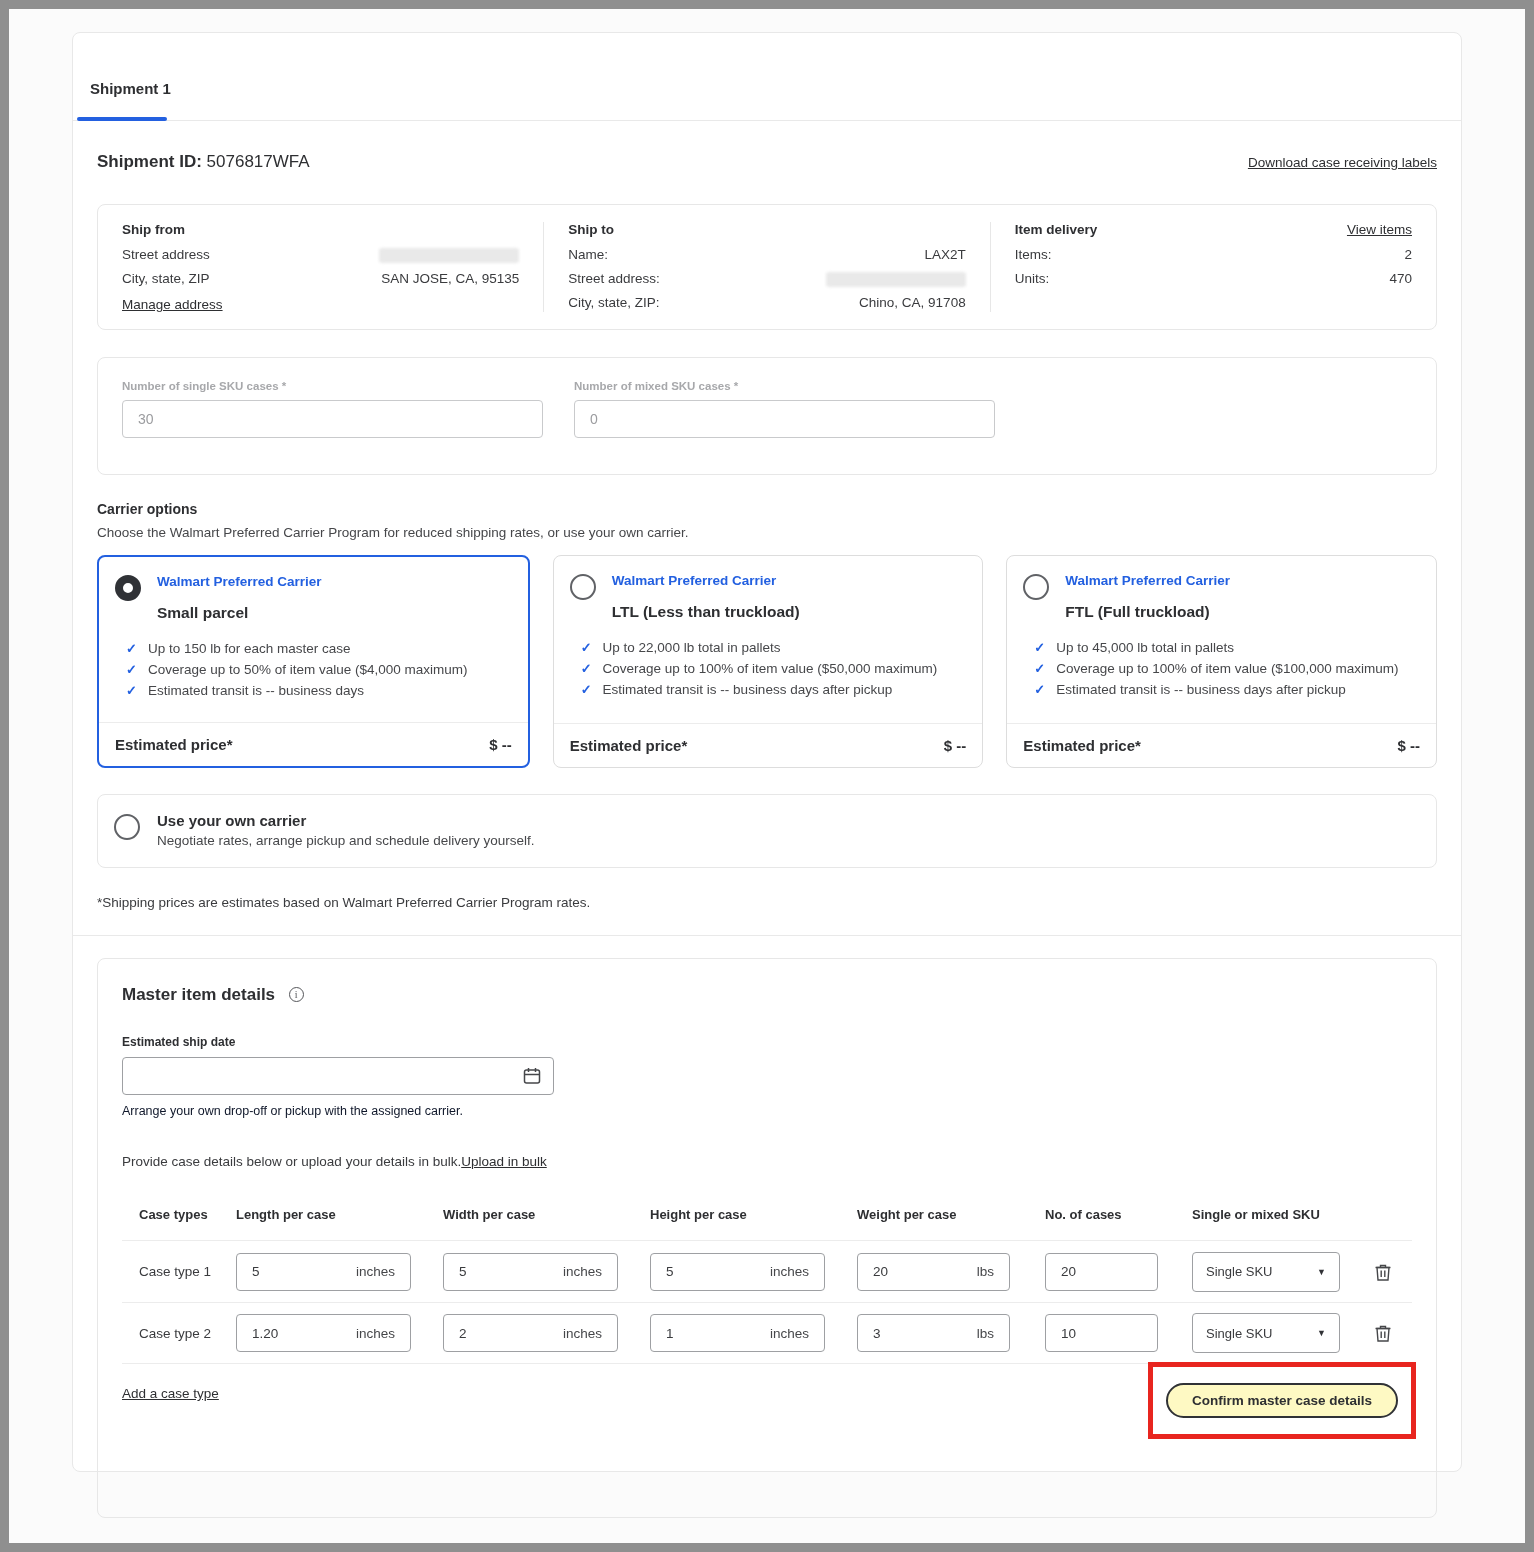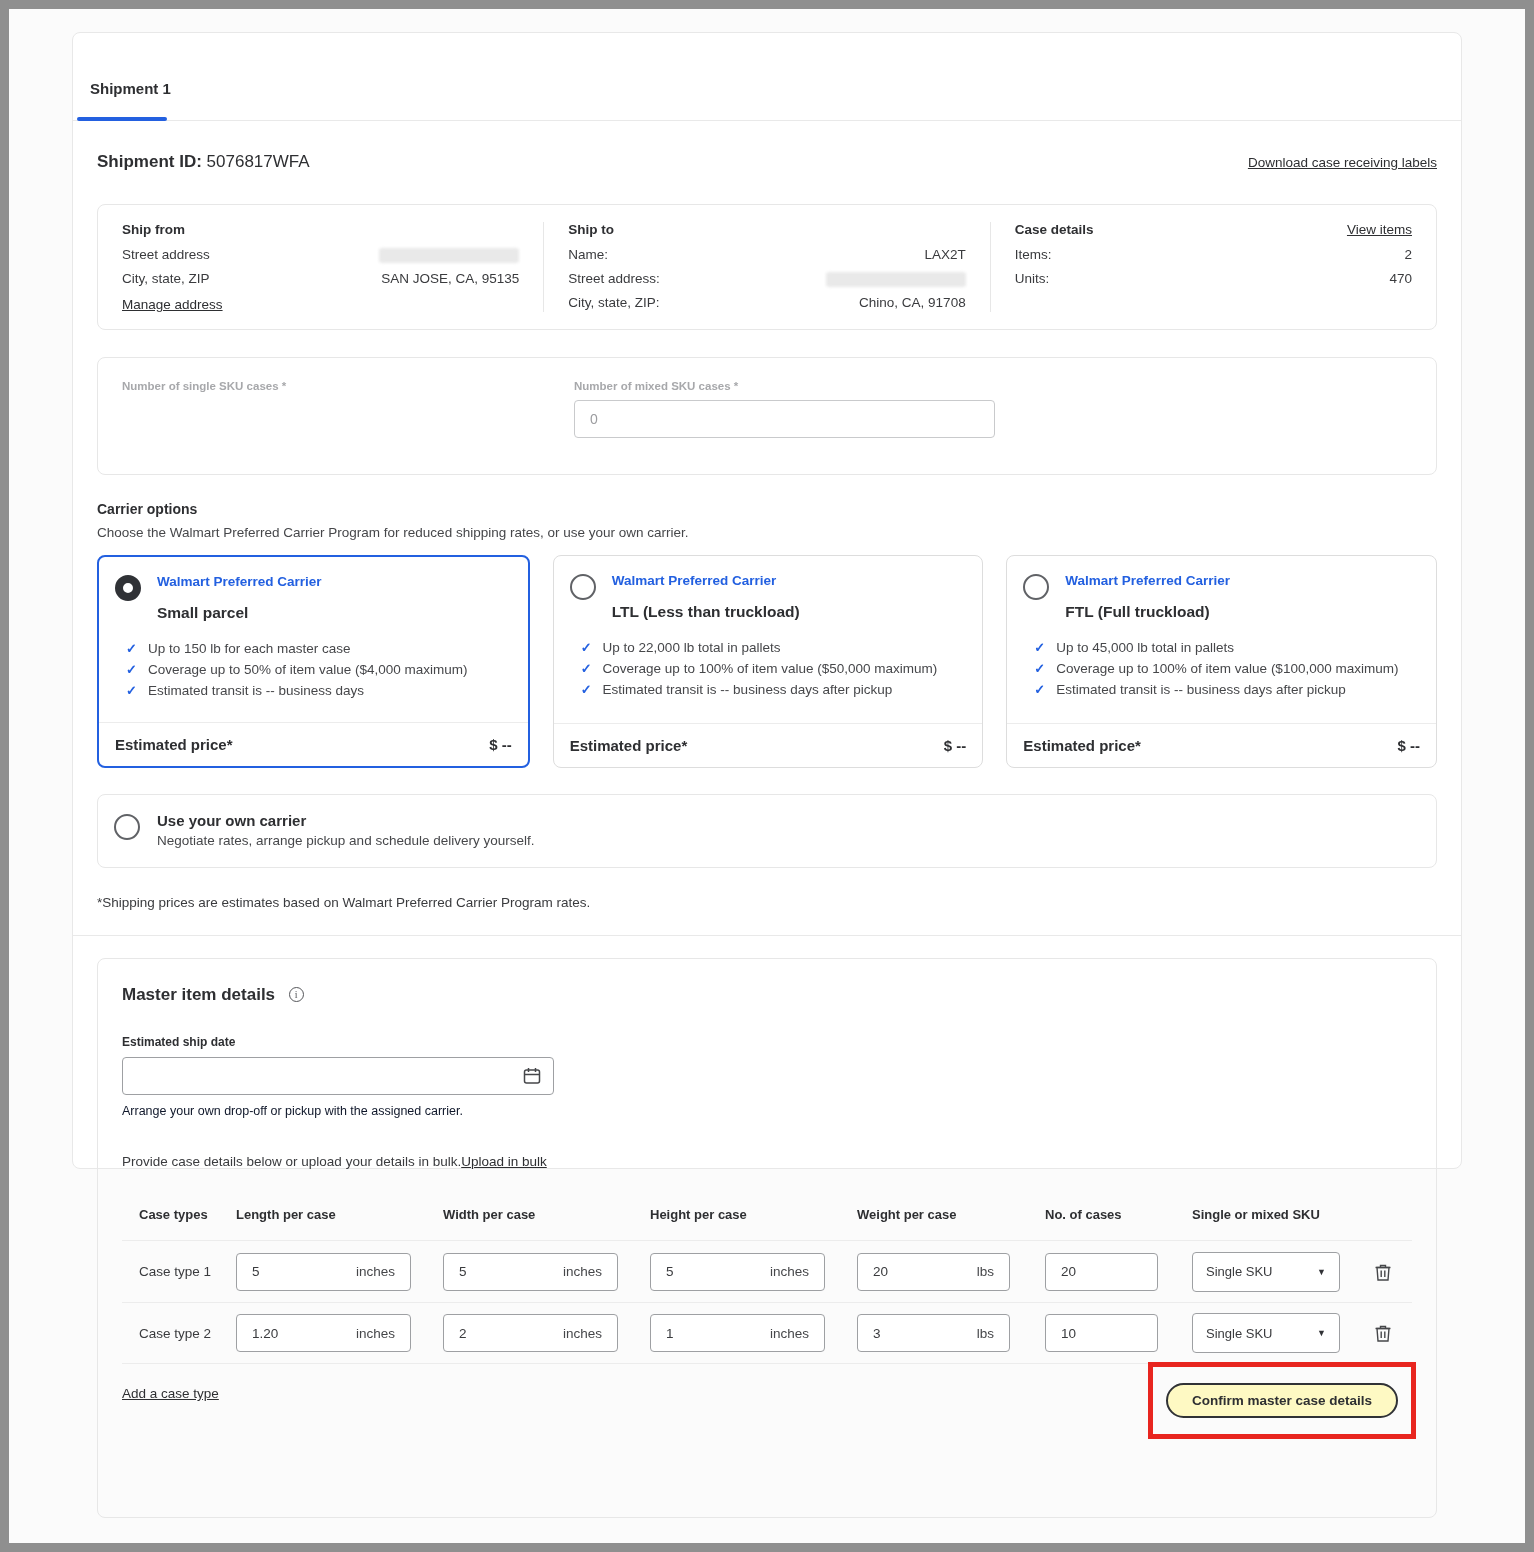--- a/index.html
+++ b/index.html
@@ -7,21 +7,21 @@
   body {
     font-family: "Liberation Sans", sans-serif;
     background:#fbfbfb;
     color:#2e2f32;
     position:relative;
     border:9px solid #8f8f8f;
   }
   a { color:#2e2f32; text-decoration:underline; cursor:pointer; }
   .card {
     position:absolute; left:63px; top:23px;
-    width:1390px; height:1137px;
+    width:1390px; height:1440px;
     background:#fff; border:1px solid #e8e8e8; border-radius:8px;
   }
   
   .tab-row { height:88px; border-bottom:1px solid #e9e9e9; position:relative; }
   .tab { position:absolute; left:17px; top:47px; font-size:15px; font-weight:bold; cursor:pointer; }
   .tab-underline { position:absolute; left:4px; top:84px; width:90px; height:4px; background:#2360e0; border-radius:2px; }
   .content { padding:0 24px; }
   
   .hdr-row { display:flex; justify-content:space-between; align-items:baseline; margin-top:31px; }
   .hdr-title { font-size:17px; font-weight:bold; }
@@ -148,37 +148,38 @@
           <span>Street address:</span>
           <span class="blurline"></span>
         </div>
         <div class="kv">
           <span>City, state, ZIP:</span>
           <span>Chino, CA, 91708</span>
         </div>
       </div>
       <div class="ship-col">
         <div class="col-head">
-          <span>Case details</span>
+          <span>Item delivery</span>
           <a>View items</a>
         </div>
         <div class="kv">
           <span>Items:</span>
           <span>2</span>
         </div>
         <div class="kv">
           <span>Units:</span>
           <span>470</span>
         </div>
       </div>
     </div>
 
     <div class="box sku-box">
       <div class="field">
         <div class="field-label">Number of single SKU cases *</div>
+        <input type="text" disabled="" value="30" style="">
       </div>
       <div class="field">
         <div class="field-label">Number of mixed SKU cases *</div>
         <input type="text" disabled="" value="0" style="">
       </div>
     </div>
 
     <div class="sec-title">Carrier options</div>
     <div class="sec-sub">Choose the Walmart Preferred Carrier Program for reduced shipping rates, or use your own carrier.</div>
 

